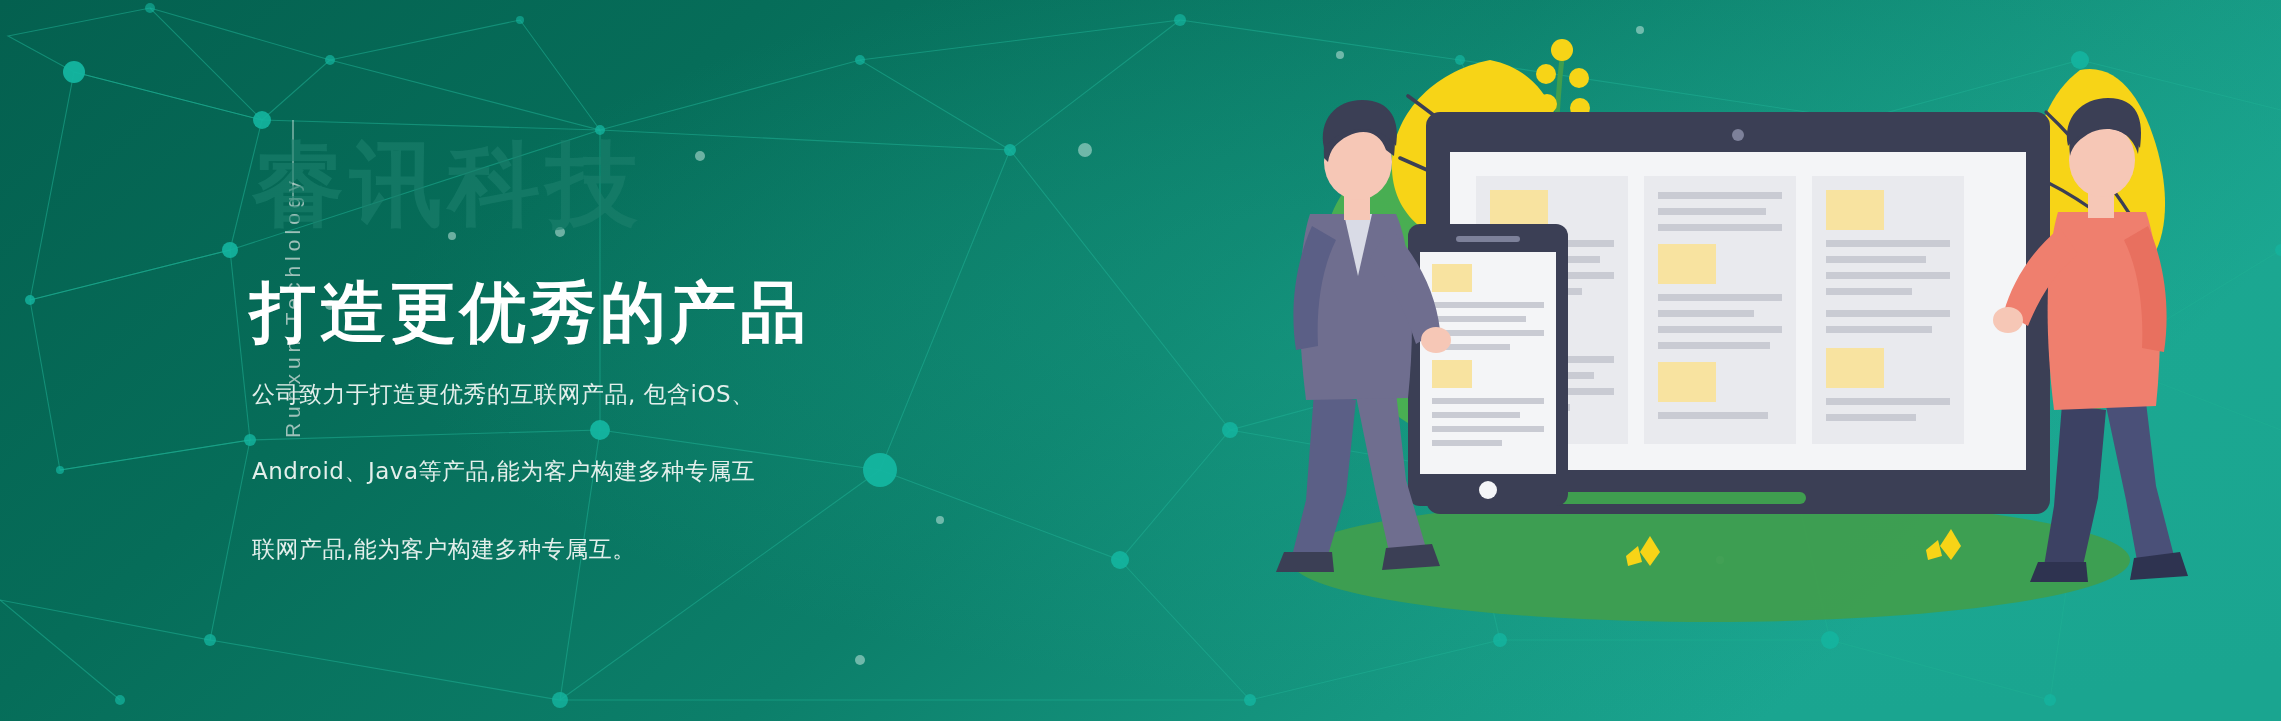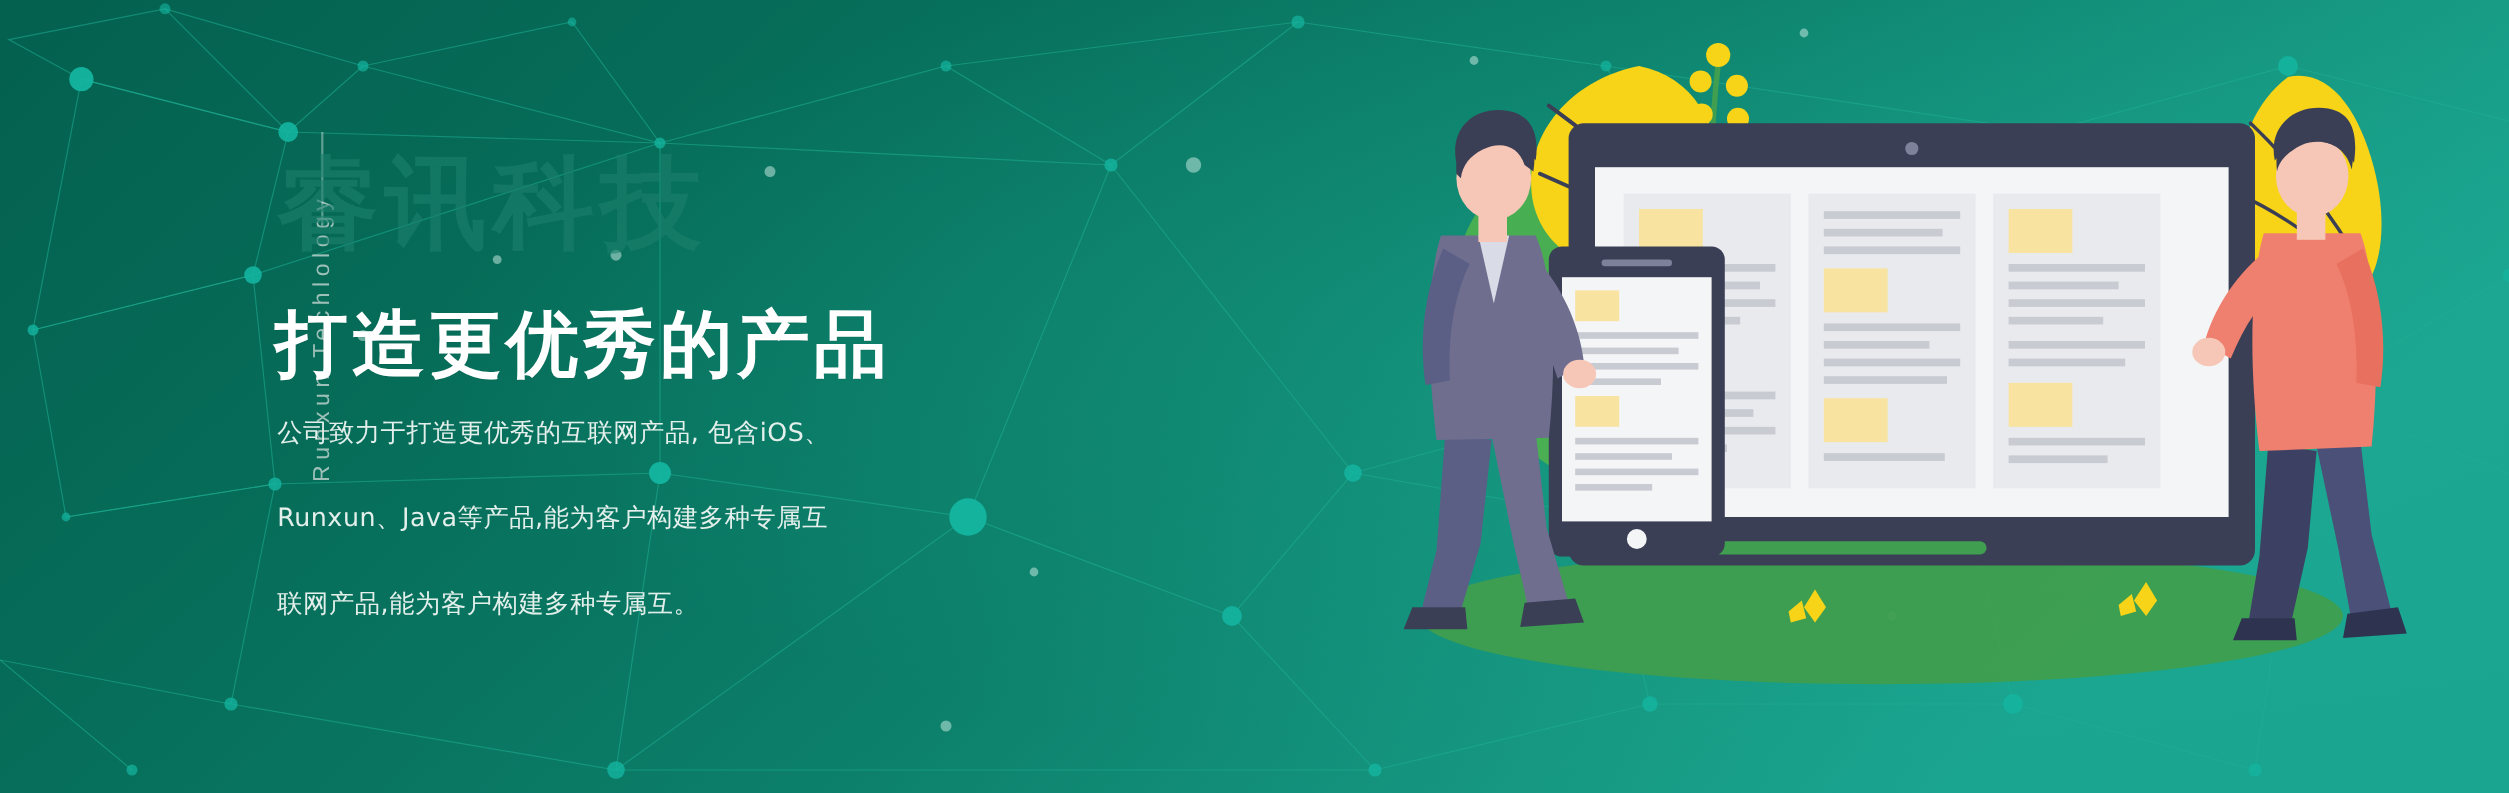--- a/index.html
+++ b/index.html
@@ -154,21 +154,21 @@
   <div class="vert-wrap">
     <span>Runxun Techlology</span>
   </div>
 
   <div class="watermark">睿讯科技</div>
 
   <h1 class="headline">打造更优秀的产品</h1>
 
   <div class="subcopy">
     <div>公司致力于打造更优秀的互联网产品, 包含iOS、</div>
-    <div>Runxun、Java等产品,能为客户构建多种专属互</div>
+    <div>Android、Java等产品,能为客户构建多种专属互</div>
     <div>联网产品,能为客户构建多种专属互。</div>
   </div>
 
   <svg id="illo" viewBox="0 0 1041 721">
 
     <path d="M 90 300 C 60 200 140 120 250 140 C 330 155 360 230 430 235
              C 520 242 560 300 540 370 C 515 455 380 470 270 455 C 150 438 115 390 90 300 Z" fill="#4cb050" opacity="0.95"></path>
 
     <ellipse cx="470" cy="560" rx="420" ry="62" fill="#3f9e4f" opacity="0.95"></ellipse>
 

